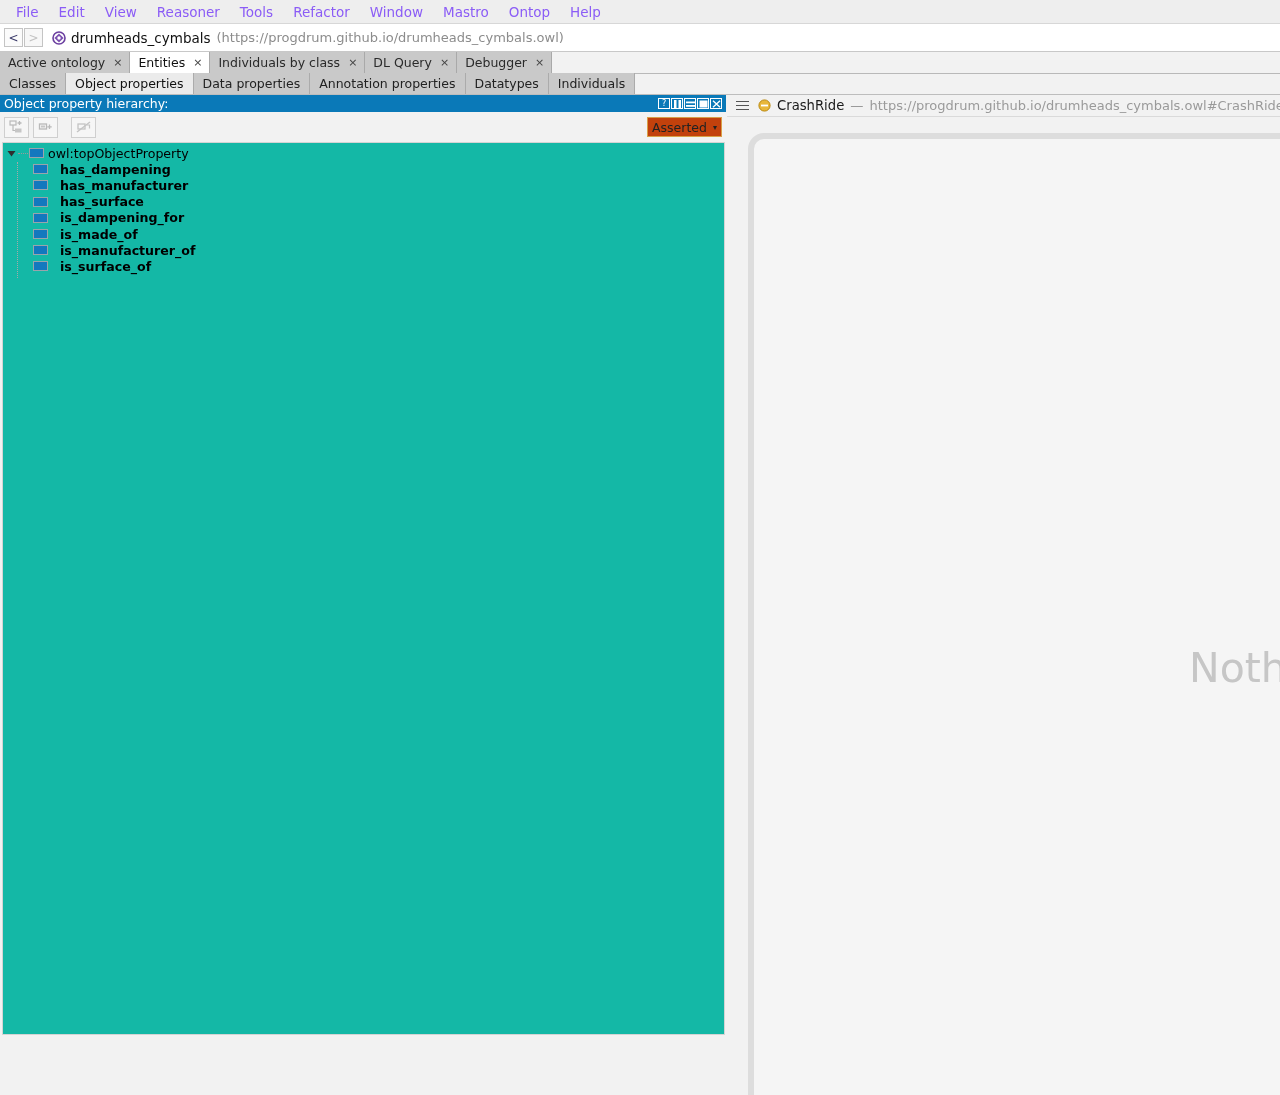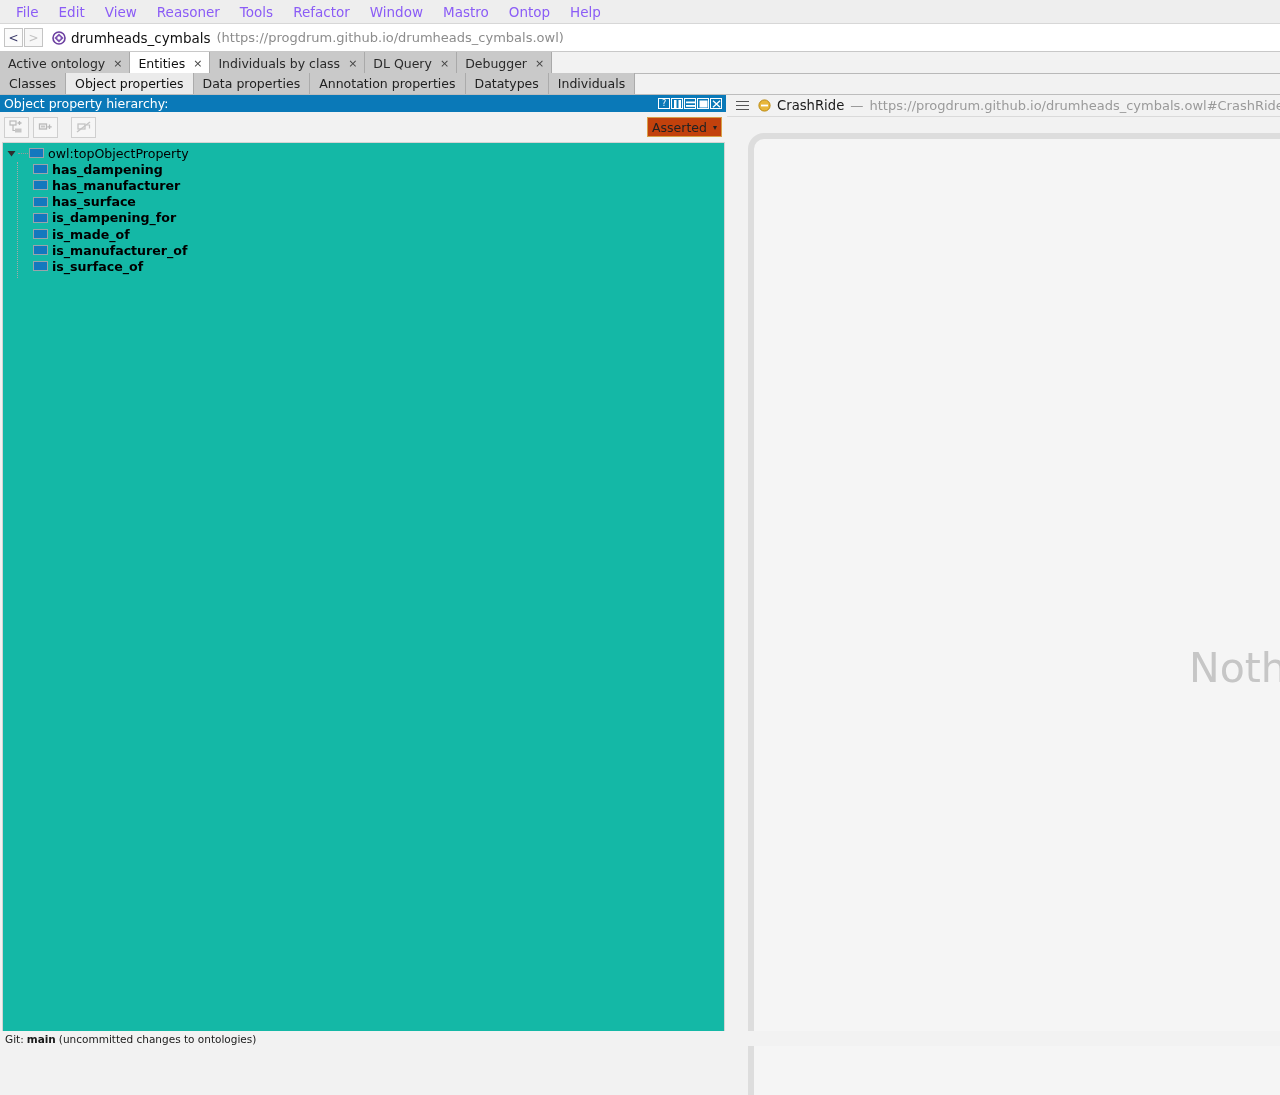--- a/index.html
+++ b/index.html
@@ -55,21 +55,21 @@
   }
   #onto-uri {
     font-size: 13px; color: #8c8c8c; margin-left: 6px; white-space: nowrap;
   }
 
   
   #wstabs {
     height: 22px;
     background: #f2f2f2;
     display: flex;
-    align-items: flex-start;
+    align-items: center;
     padding-left: 0px;
     border-bottom: 1px solid #b9b9b9;
   }
   .wstab {
     height: 22px;
     display: flex; align-items: center;
     padding: 0 7px 0 8px;
     font-size: 12.5px;
     color: #2a2a2a;
     background: #c9c9c9;
@@ -183,21 +183,21 @@
   .tree-row {
     height: 16.2px;
     display: flex;
     align-items: center;
     font-size: 12.6px;
     color: #000;
     white-space: nowrap;
     cursor: default;
   }
   .tree-row.root { padding-left: 3px; }
-  .tree-row.child { padding-left: 30px; font-weight: bold; }
+  .tree-row.child { padding-left: 30px; font-weight: bold; gap: 8px; }
   .twisty {
     width: 11px; height: 11px;
     display: flex; align-items: center; justify-content: center;
     margin-right: 1px;
   }
   .twisty svg { display:block; }
   .dots {
     width: 10px;
     border-top: 1px dotted #9a9a9a;
     margin-right: 1px;
@@ -467,19 +467,14 @@
       <div id="ind-name">CrashRide</div>
       <div id="ind-dash">—</div>
       <div id="ind-uri">https://progdrum.github.io/drumheads_cymbals.owl#CrashRide</div>
     </div>
 
     <div id="right-card">
       <div id="nothing-text">Nothing selected</div>
     </div>
   </div>
 
-  <div id="statusbar">
-    <span>Git:</span>
-    <b>main</b>
-    <span>(uncommitted changes to ontologies)</span>
-  </div>
 
 </div>
 
 </body></html>

